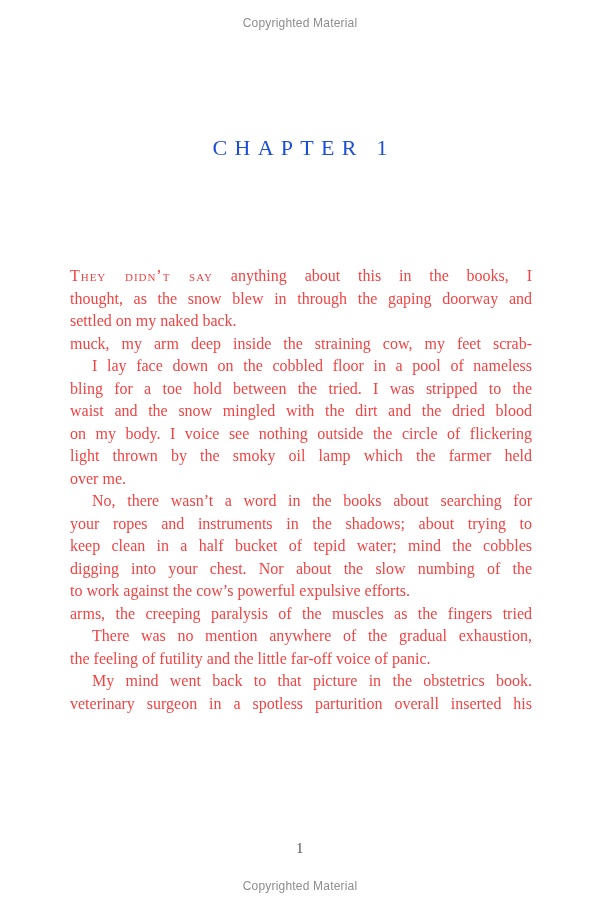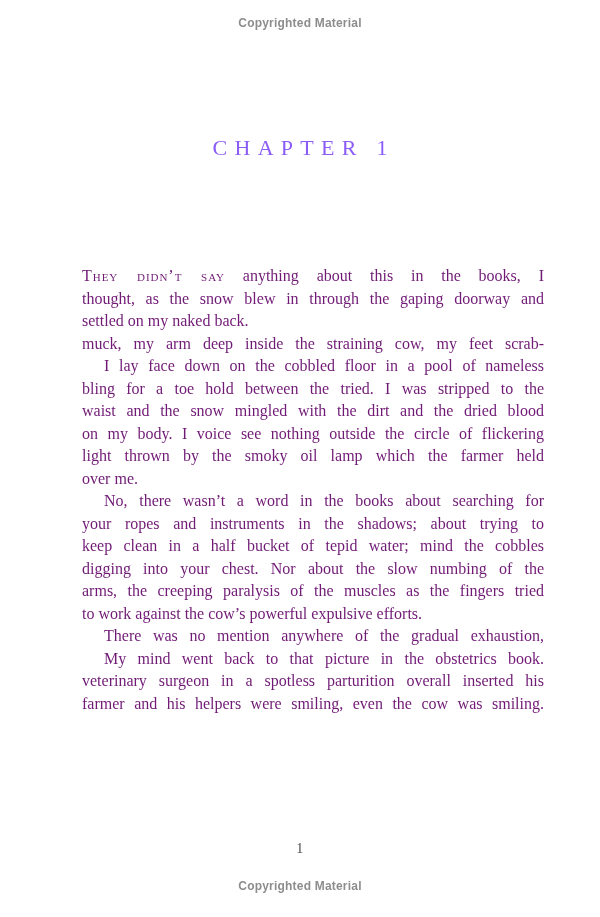--- a/index.html
+++ b/index.html
@@ -15,47 +15,46 @@
     overflow: hidden;
     font-family: "Liberation Serif", "DejaVu Serif", serif;
   }
   .notice {
     position: absolute;
     left: 0;
     width: 600px;
     text-align: center;
     font-family: "Liberation Sans", "DejaVu Sans", sans-serif;
     font-size: 12px;
-    font-weight: 700;
+    font-weight: 400;
     color: #8d8d8d;
     letter-spacing: 0.2px;
   }
   .notice.top { top: 16px; }
   .notice.bottom { top: 879px; }
   .chapter {
     position: absolute;
     top: 135px;
     left: 0;
     width: 600px;
     margin: 0;
     text-align: center;
     font-size: 22px;
     font-weight: 400;
-    color: #8b5cf6;
+    color: #1d4ed8;
     letter-spacing: 0.33em;
     text-indent: 0.33em; 
   }
   .body-text {
     position: absolute;
     top: 265px;
     left: 70px;
     width: 462px;
     font-size: 16px;
-    color: #701a75;
-    margin-left: 12px;
+    color: #ef4444;
   }
   .para { margin: 0; }
   .line {
     height: 22.5px;
     line-height: 22.5px;
     overflow: hidden;
     text-align: justify;
     text-align-last: justify;
     text-justify: inter-word;
     white-space: normal;
@@ -100,29 +99,29 @@
         <div class="line">waist and the snow mingled with the dirt and the dried blood</div>
         <div class="line">on my body. I voice see nothing outside the circle of flickering</div>
         <div class="line">light thrown by the smoky oil lamp which the farmer held</div>
         <div class="line last">over me.</div>
       </div>
       <div class="para">
         <div class="line indent-line">No, there wasn’t a word in the books about searching for</div>
         <div class="line">your ropes and instruments in the shadows; about trying to</div>
         <div class="line">keep clean in a half bucket of tepid water; mind the cobbles</div>
         <div class="line">digging into your chest. Nor about the slow numbing of the</div>
+        <div class="line last">to work against the cow’s powerful expulsive efforts.</div>
         <div class="line">arms, the creeping paralysis of the muscles as the fingers tried</div>
-        <div class="line last">to work against the cow’s powerful expulsive efforts.</div>
       </div>
       <div class="para">
         <div class="line indent-line">There was no mention anywhere of the gradual exhaustion,</div>
+        <div class="line last">the feeling of futility and the little far-off voice of panic.</div>
       </div>
       <div class="para">
         <div class="line indent-line">My mind went back to that picture in the obstetrics book.</div>
         <div class="line">veterinary surgeon in a spotless parturition overall inserted his</div>
-        <div class="line">farmer and his helpers were smiling, even the cow was smiling.</div>
       </div>
     </div>
 
   <div class="page-number">1</div>
 
   <div class="notice bottom">Copyrighted Material</div>
 </div>
 
 </body></html>

